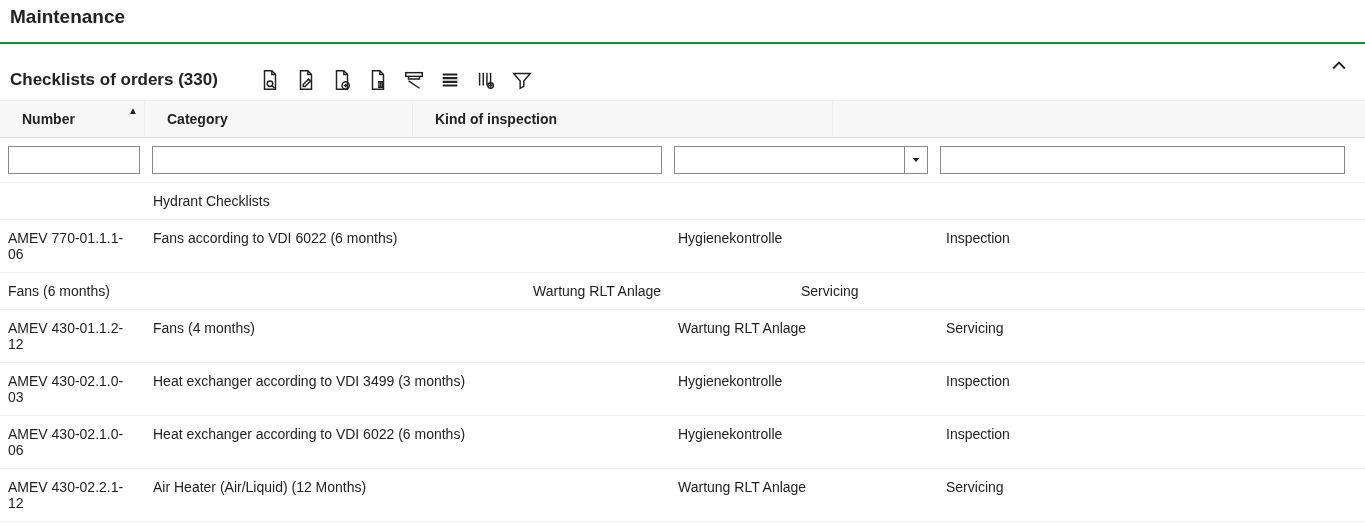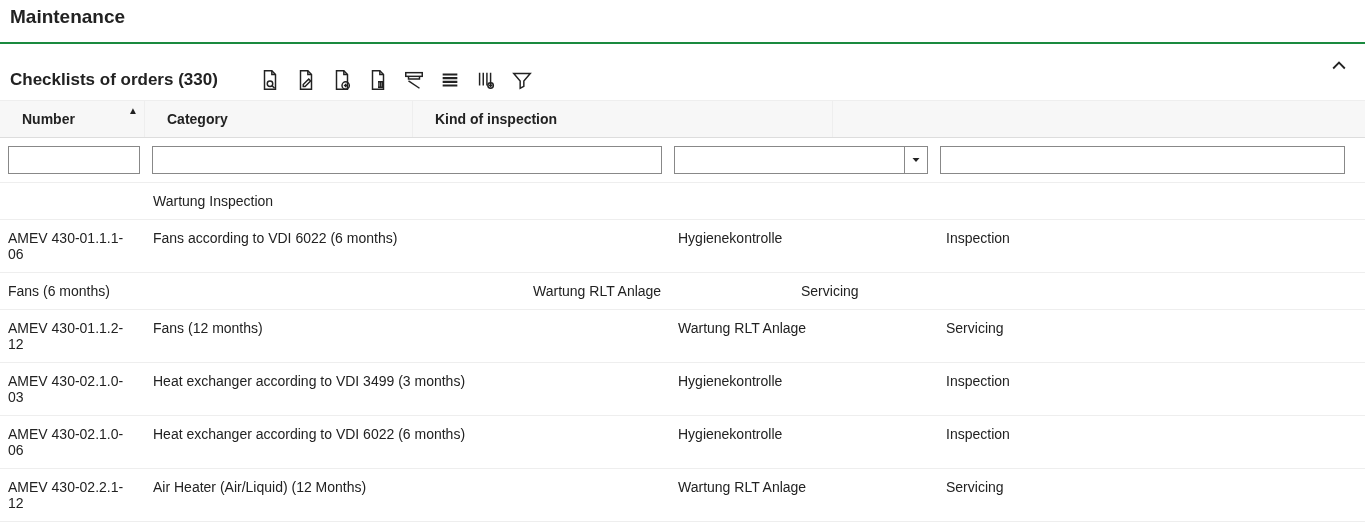--- a/index.html
+++ b/index.html
@@ -173,38 +173,38 @@
       </div>
     </div>
     <div class="f-cell col-kind">
       <input class="f-input" value="" style="">
     </div>
   </div>
 
   <div class="rows" id="rows">
         <div class="row">
           <div class="cell col-number"></div>
-          <div class="cell col-name">Wartung Inspection</div>
+          <div class="cell col-name">Hydrant Checklists</div>
           <div class="cell col-cat"></div>
           <div class="cell col-kind"></div>
         </div>
         <div class="row">
-          <div class="cell col-number">AMEV 430-01.1.1-06</div>
+          <div class="cell col-number">AMEV 770-01.1.1-06</div>
           <div class="cell col-name">Fans according to VDI 6022 (6 months)</div>
           <div class="cell col-cat">Hygienekontrolle</div>
           <div class="cell col-kind">Inspection</div>
         </div>
         <div class="row">
           <div class="cell col-name">Fans (6 months)</div>
           <div class="cell col-cat">Wartung RLT Anlage</div>
           <div class="cell col-kind">Servicing</div>
         </div>
         <div class="row">
           <div class="cell col-number">AMEV 430-01.1.2-12</div>
-          <div class="cell col-name">Fans (12 months)</div>
+          <div class="cell col-name">Fans (4 months)</div>
           <div class="cell col-cat">Wartung RLT Anlage</div>
           <div class="cell col-kind">Servicing</div>
         </div>
         <div class="row">
           <div class="cell col-number">AMEV 430-02.1.0-03</div>
           <div class="cell col-name">Heat exchanger according to VDI 3499 (3 months)</div>
           <div class="cell col-cat">Hygienekontrolle</div>
           <div class="cell col-kind">Inspection</div>
         </div>
         <div class="row">

